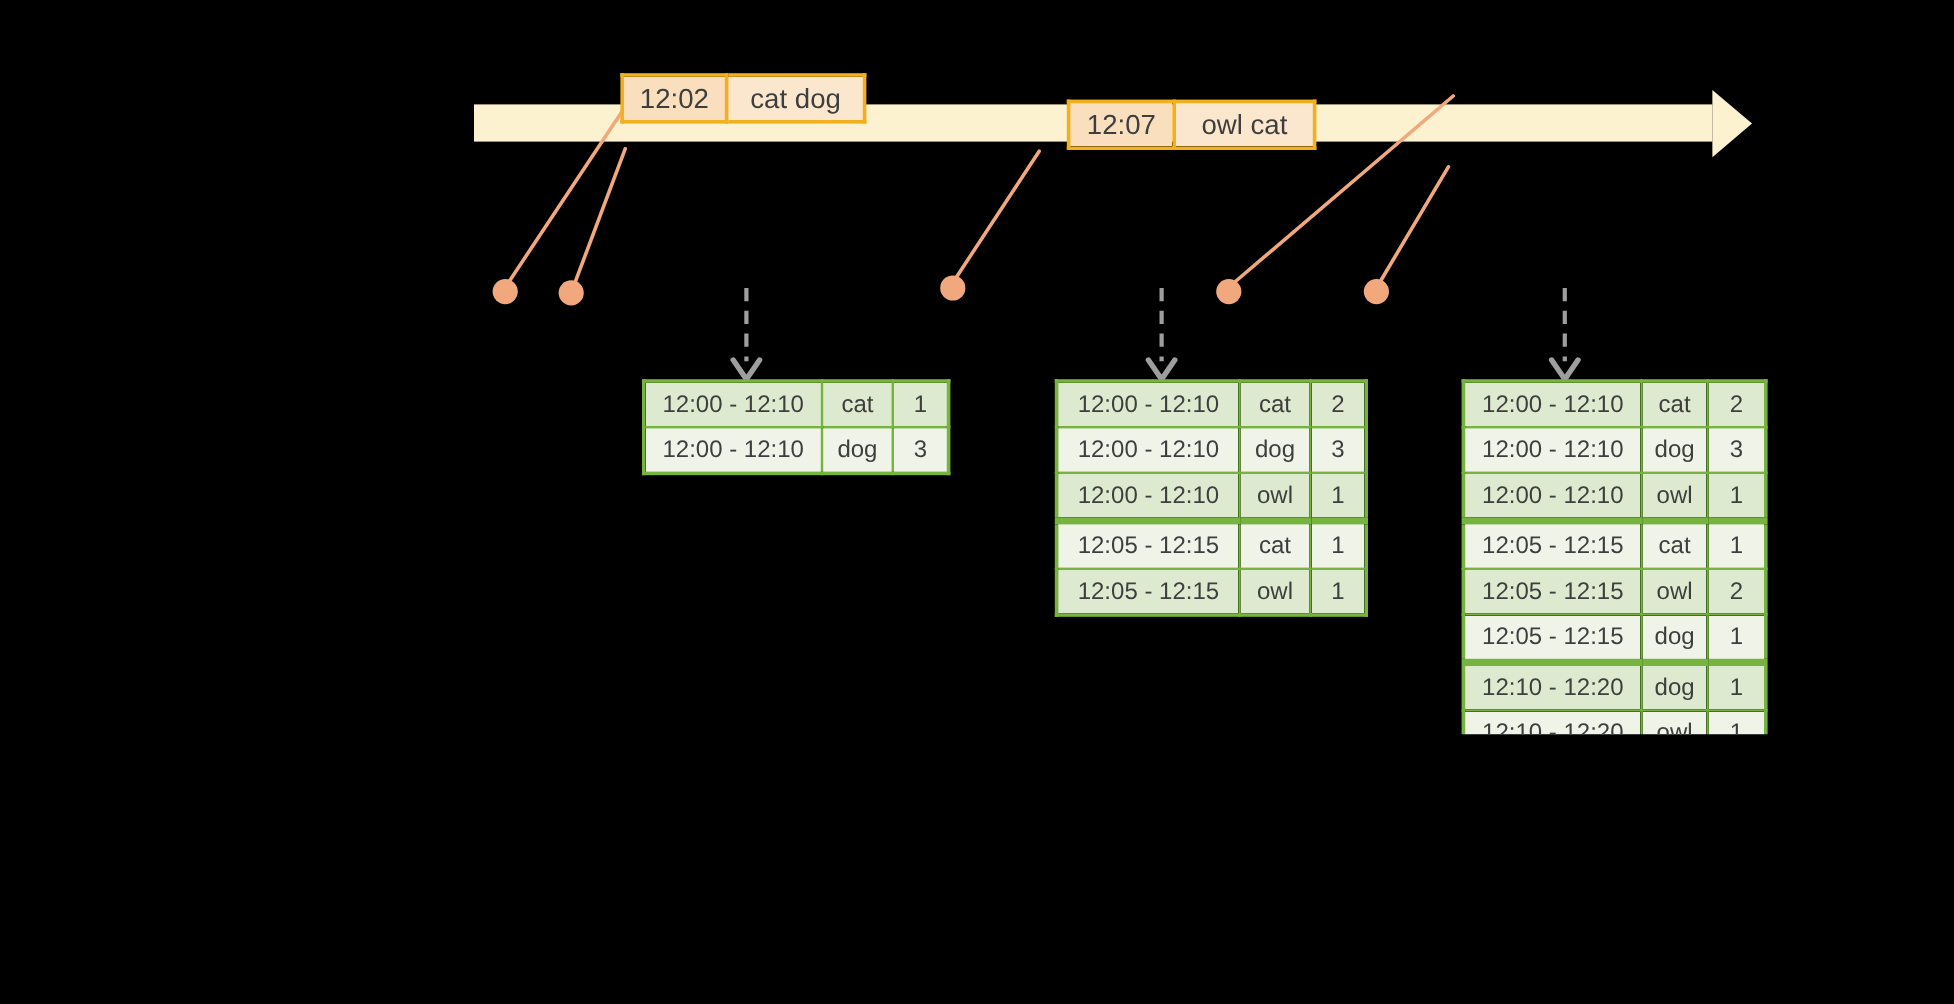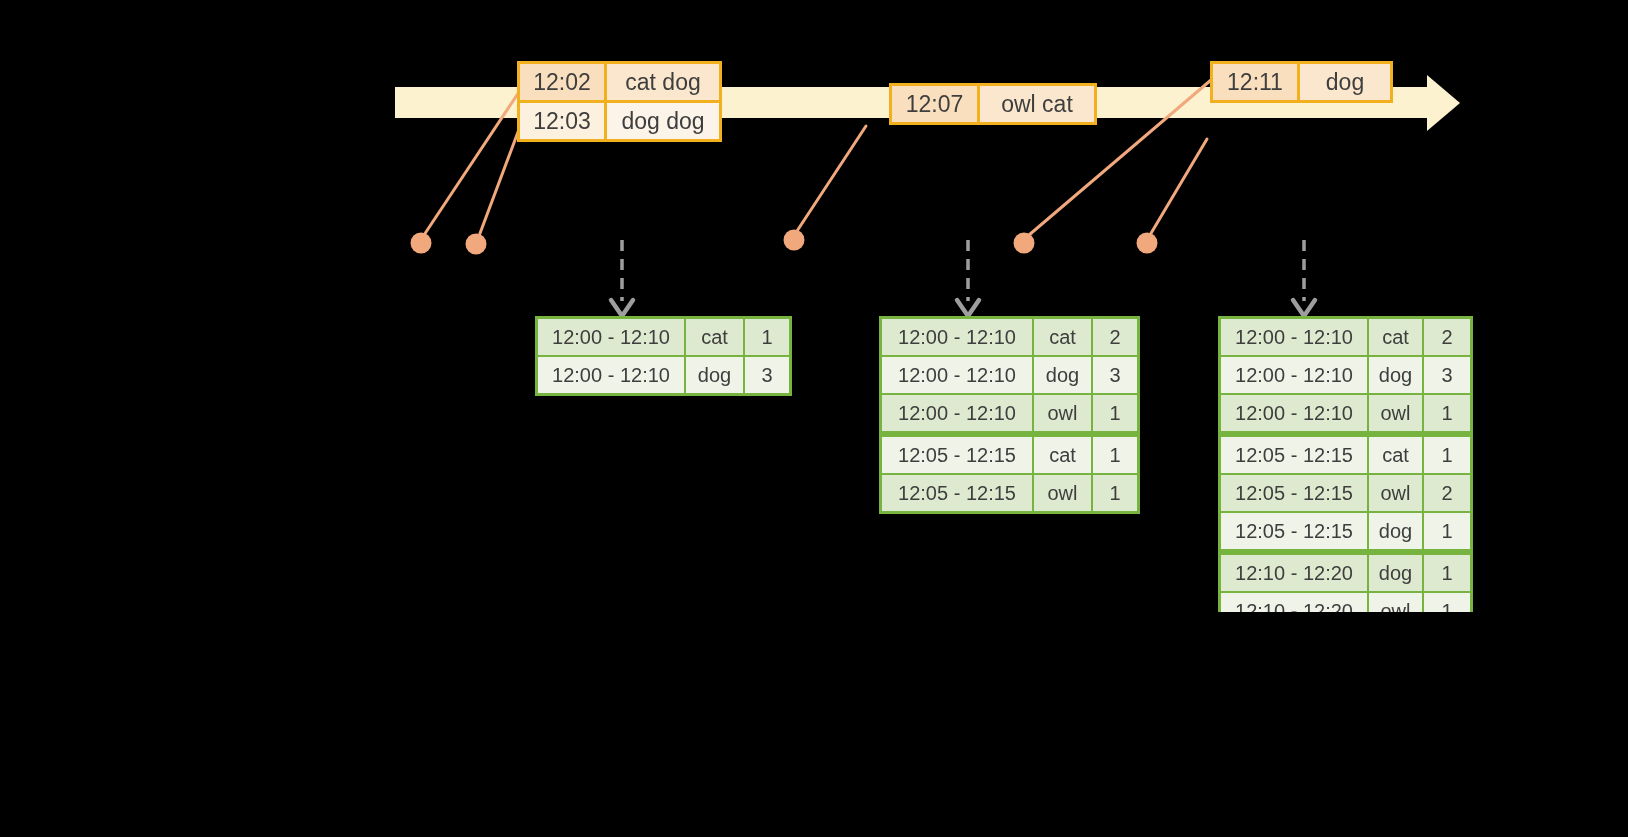--- a/index.html
+++ b/index.html
@@ -79,42 +79,34 @@
       <polyline points="1293,300 1304,316 1315,300" style="fill:none;stroke:var(--trigger_arrow);stroke-width:4.5;stroke-linecap:round;stroke-linejoin:round"></polyline>
     </g>
   </svg>
 
   <table class="event-table" style="left:517px;top:61px;">
     <tbody>
         <tr>
       <td class="et-dark" style="width:84px">12:02</td>
       <td class="ew-dark" style="width:112px">cat dog</td>
     </tr>
-    <tr>
-      <td class="et-light">12:03</td>
-      <td class="ew-light">dog dog</td>
-    </tr>
   </tbody>
     </table>
 
   <table class="event-table" style="left:865px;top:83px;margin-left:24px;">
     <tbody>
         <tr>
       <td class="et-dark" style="width:85px">12:07</td>
       <td class="ew-dark" style="width:114px">owl cat</td>
     </tr>
   </tbody>
     </table>
 
   <table class="event-table" style="left:1210px;top:61px;">
     <tbody>
-        <tr>
-      <td class="et-dark" style="width:84px">12:11</td>
-      <td class="ew-dark" style="width:90px">dog</td>
-    </tr>
   </tbody>
     </table>
 
   <table class="result-table" style="left:491px;top:316px;">
     <tbody>
         <tr class="dark">
       <td style="width:146px">12:00 - 12:10</td>
       <td style="width:57px">cat</td>
       <td style="width:44px">1</td>
     </tr>

